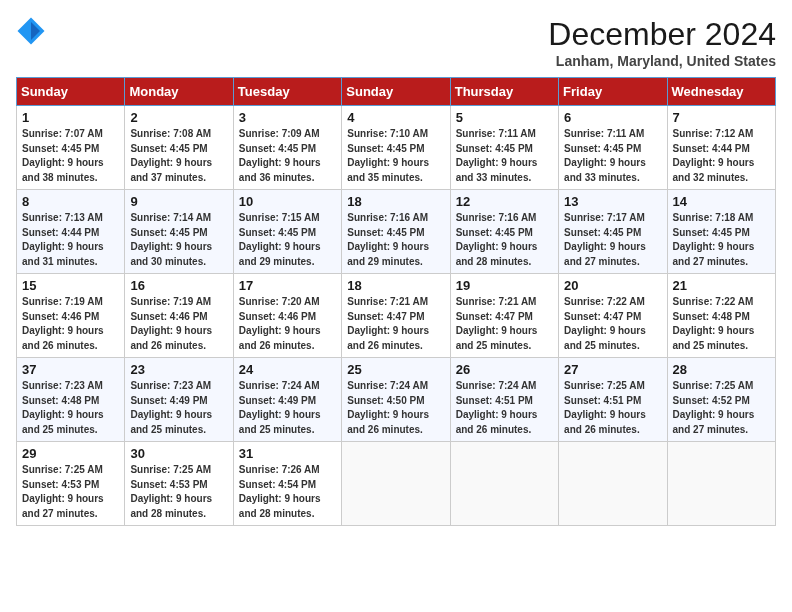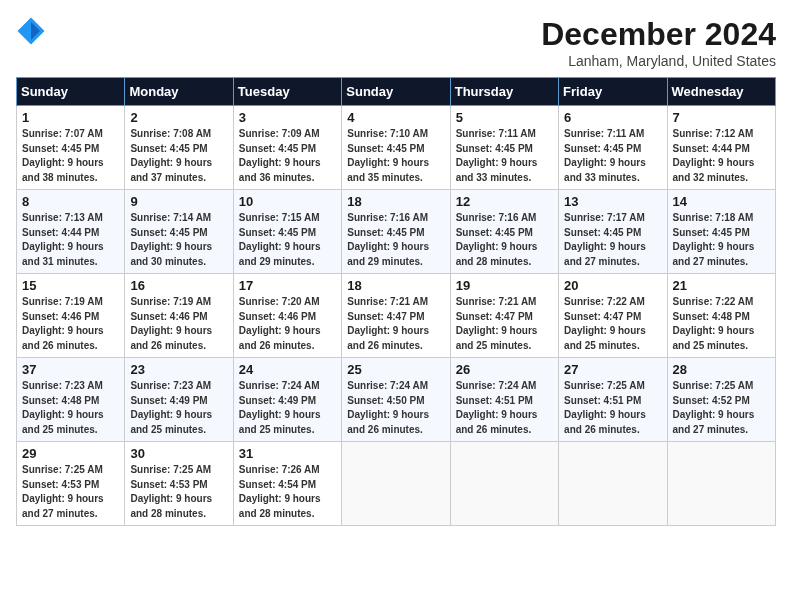--- a/index.html
+++ b/index.html
@@ -32,34 +32,35 @@
     }
     .logo-icon {
       width: 30px;
       height: 30px;
     }
     .title-block {
       text-align: right;
     }
     .month-title {
       font-size: 32px;
-      font-weight: bold;
+      font-weight: normal;
       color: #1a1a1a;
     }
     .location-title {
       font-size: 14px;
       color: #444;
+      font-weight: bold;
     }
     .calendar-table {
       width: 100%;
       border-collapse: collapse;
       border: 1px solid #ccc;
     }
     .calendar-table th {
-      background-color: #0f172a;
+      background-color: #b91c1c;
       color: #fff;
       font-size: 13px;
       font-weight: bold;
       padding: 6px 4px;
       text-align: left;
       border: 1px solid #5a9bd4;
     }
     .calendar-table td {
       vertical-align: top;
       padding: 4px 5px;

